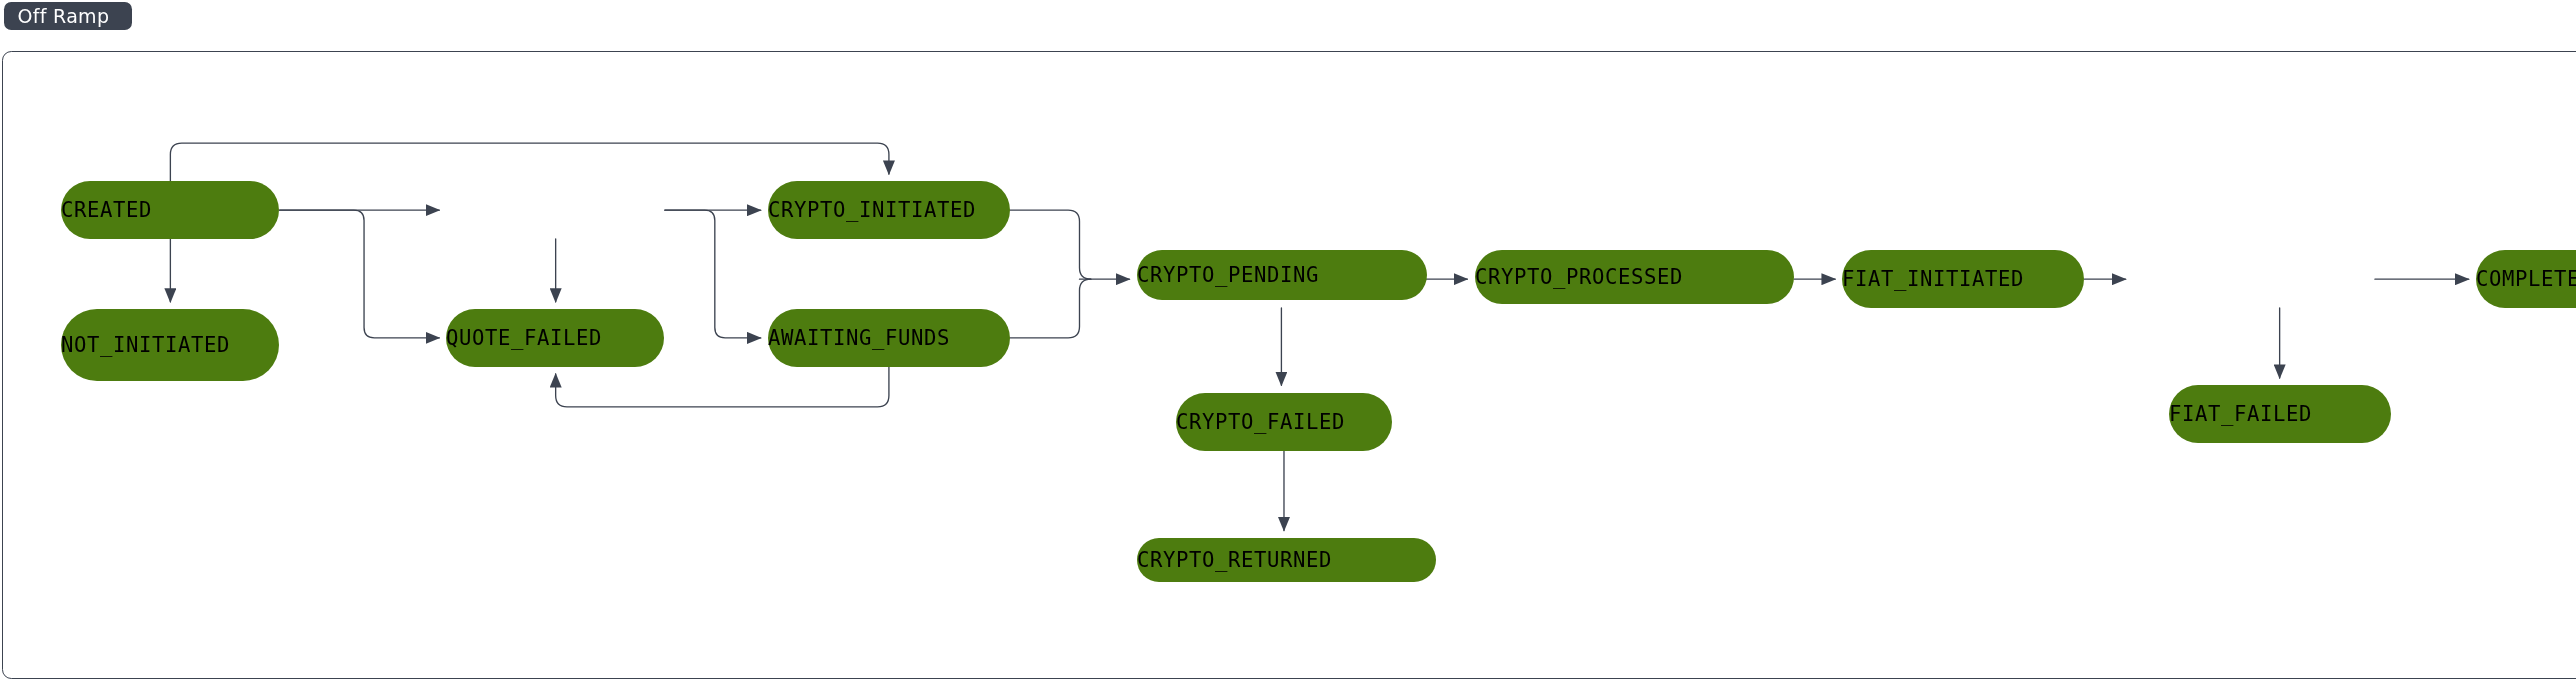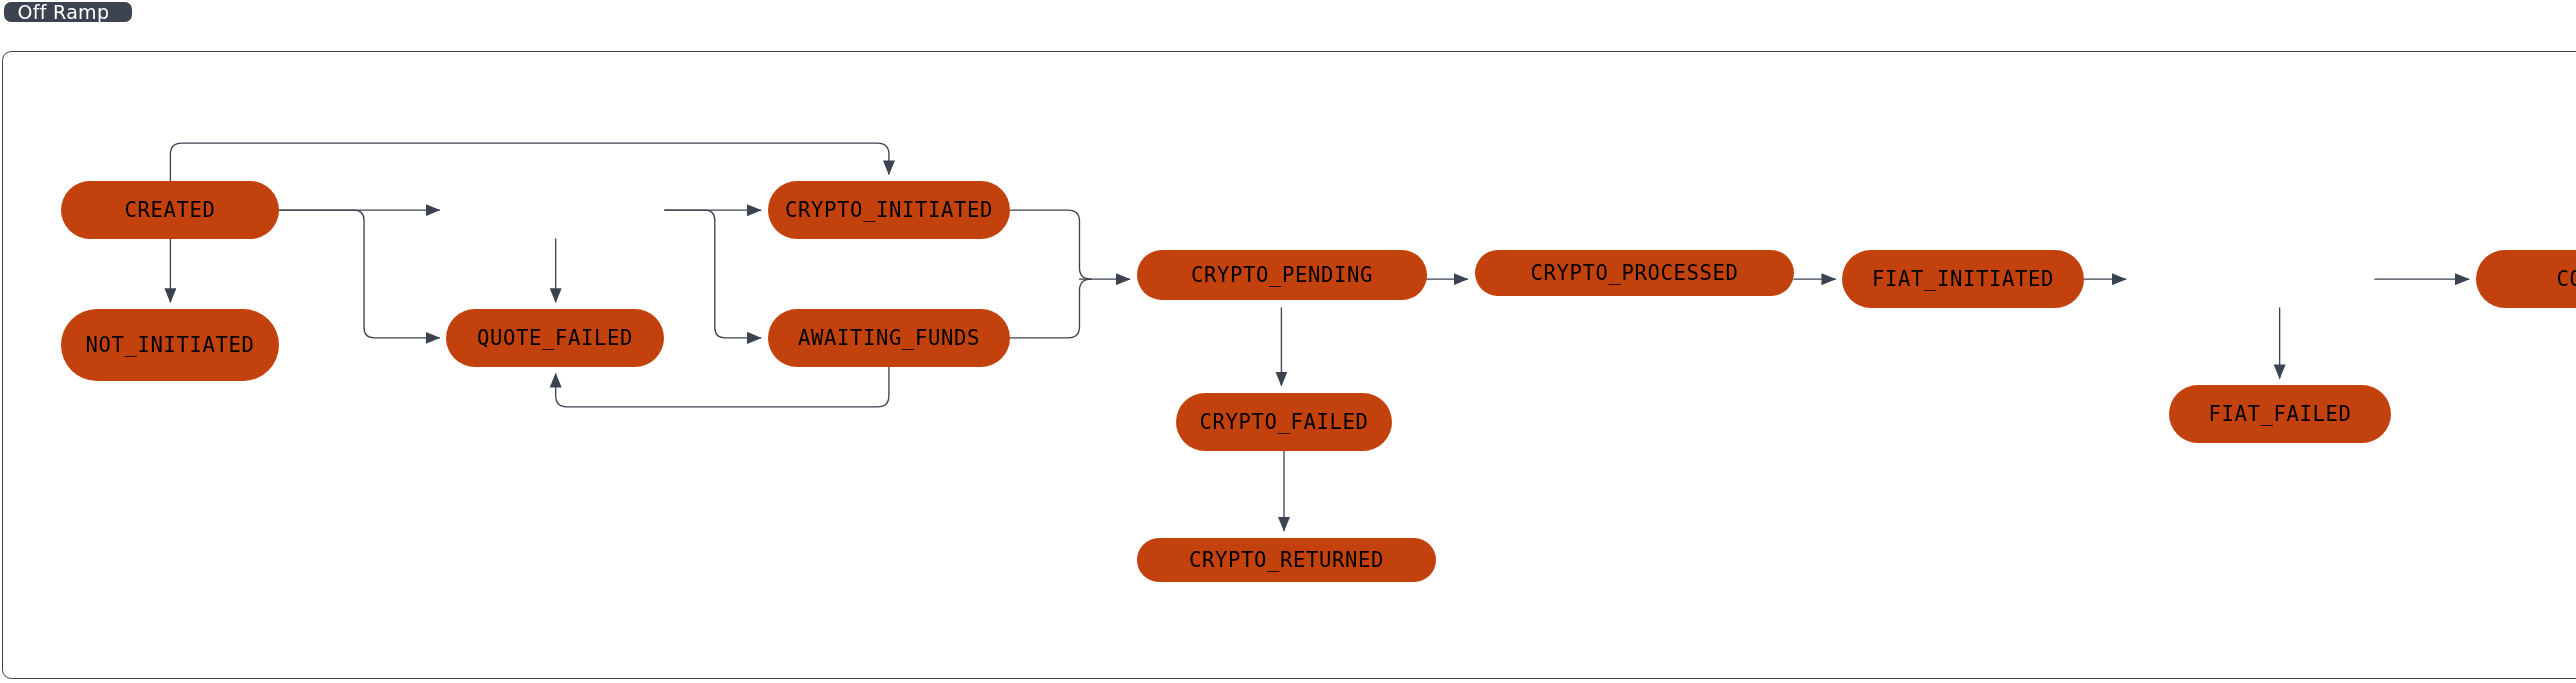--- a/index.html
+++ b/index.html
@@ -7,21 +7,21 @@
   body{
     width:2808px;height:683px;
     font-family:"DejaVu Sans Mono","Liberation Mono",monospace;
     overflow:hidden;position:relative;
   }
   #stage{position:absolute;left:0;top:0;width:2808px;height:683px;}
 
   
   #title-badge{
     position:absolute;left:4.1px;top:2.1px;
-    height:20px;min-width:128px;
+    height:28px;min-width:128px;
     background:#3C4350;
     border-radius:7.2px;
     display:flex;align-items:center;justify-content:flex-start;
     padding:0 13.4px;
     box-sizing:border-box;
     z-index:40;
   }
   #title-badge .t{
     color:#ffffff;
     font-family:"DejaVu Sans","Liberation Sans",sans-serif;
@@ -47,23 +47,23 @@
   #edges{
     position:absolute;left:0;top:0;
     width:2808px;height:683px;
     z-index:10;
     pointer-events:none;
   }
 
   
   .node{
     position:absolute;
-    background:#c2410c;
+    background:#4d7c0f;
     border-radius:515px;
-    display:flex;align-items:center;justify-content:center;
+    display:flex;align-items:center;
     box-sizing:border-box;
     z-index:20;
     cursor:default;
   }
   .node .lbl{
     color:#000000;
     font-family:"DejaVu Sans Mono","Liberation Mono",monospace;
     font-size:20.6px;
     font-weight:400;
     letter-spacing:0.6px;
@@ -155,21 +155,21 @@
   </div>
 
   <div class="node" style="left:1176px;top:393px;width:216px;height:58px;">
     <span class="lbl">CRYPTO_FAILED</span>
   </div>
 
   <div class="node" style="left:1137px;top:538px;width:299px;height:44px;">
     <span class="lbl">CRYPTO_RETURNED</span>
   </div>
 
-  <div class="node" style="left:1475px;top:250px;width:319px;height:46px;">
+  <div class="node" style="left:1475px;top:250px;width:319px;height:54px;">
     <span class="lbl">CRYPTO_PROCESSED</span>
   </div>
 
   <div class="node" style="left:1842px;top:250px;width:242px;height:58px;">
     <span class="lbl">FIAT_INITIATED</span>
   </div>
 
 
   <div class="node" style="left:2169px;top:385px;width:222px;height:58px;">
     <span class="lbl">FIAT_FAILED</span>

